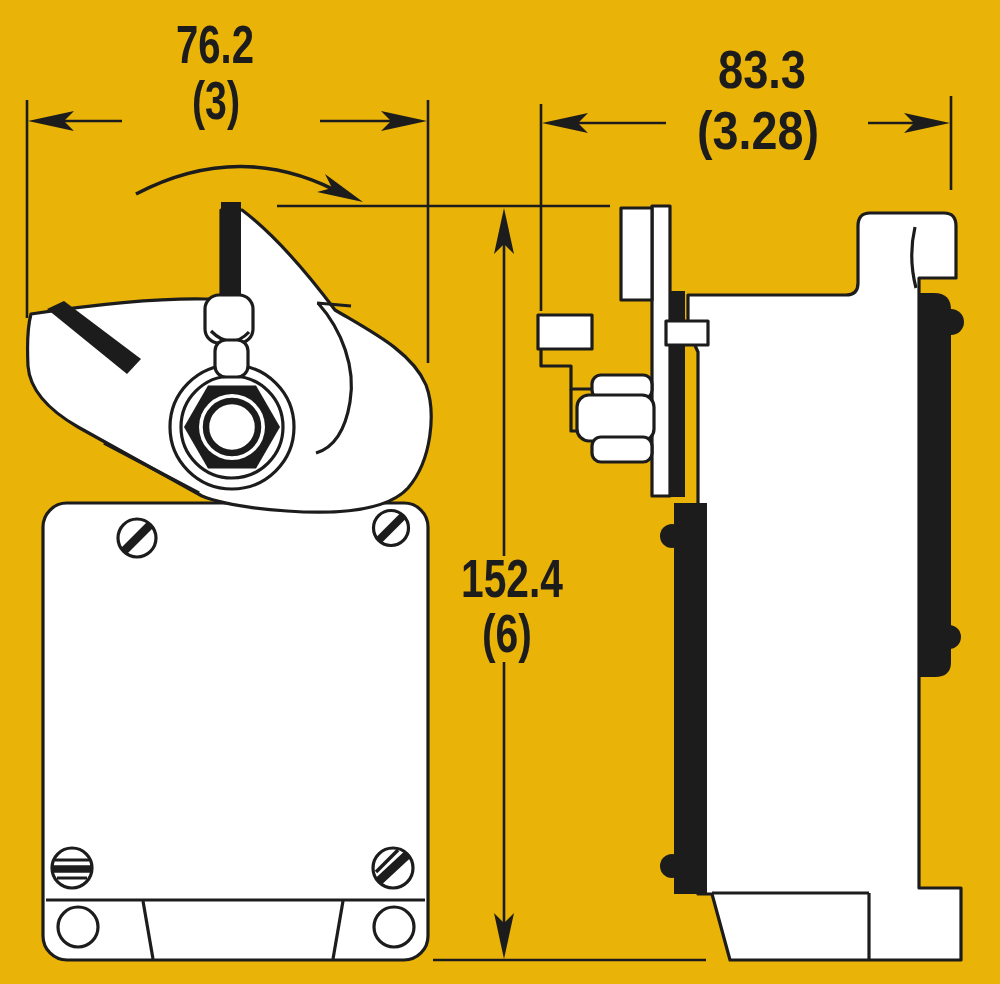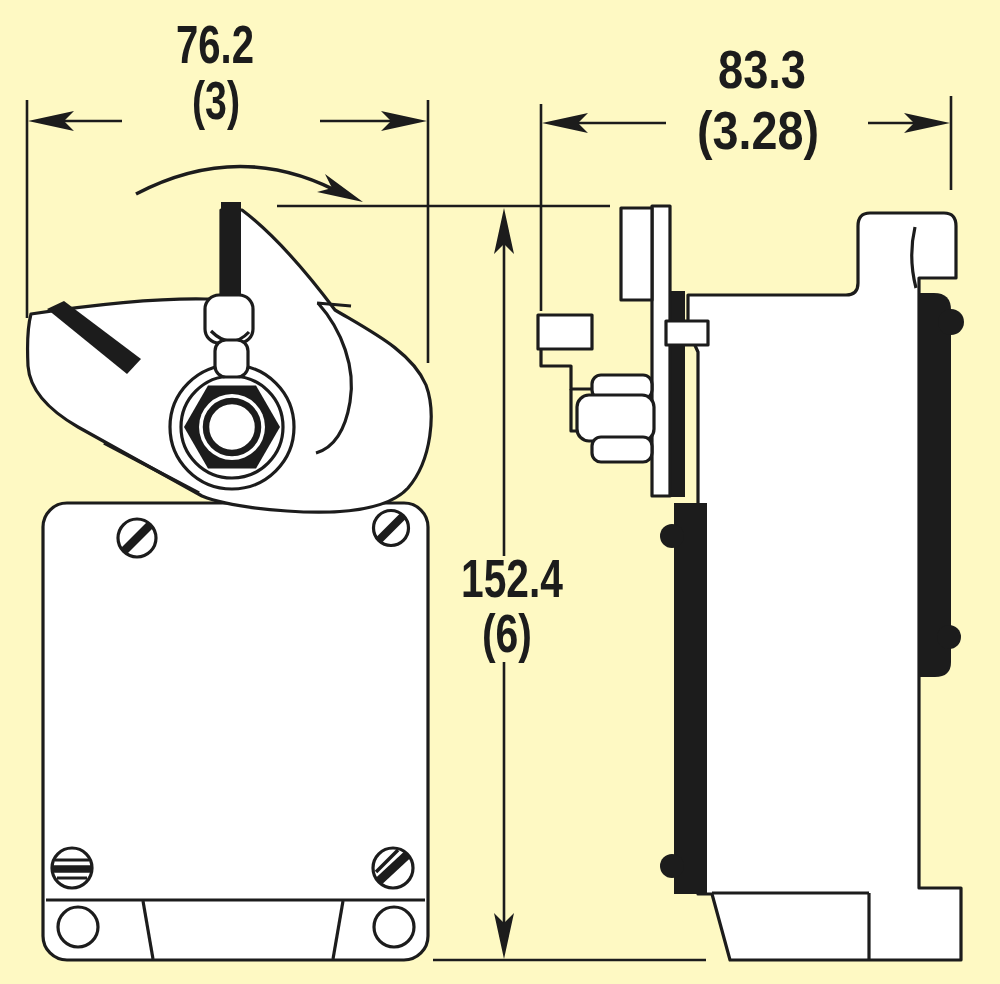--- a/index.html
+++ b/index.html
@@ -1,19 +1,19 @@
 <!DOCTYPE html>
 <html><head>
 <meta charset="utf-8">
 <style>
   html,body{margin:0;padding:0;background:#ffffff;}
   .canvas{
     position:relative;
     width:1000px;height:984px;
-    background:#fef9c3;
+    background:#eab308;
     overflow:hidden;
     font-family:"Liberation Sans", sans-serif;
   }
   svg{position:absolute;inset:0;display:block;}
   .ln{fill:none;stroke:#1c1c1c;stroke-width:3.2;stroke-linejoin:round;}
   .thin{fill:none;stroke:#1c1c1c;stroke-width:2.6;}
   .wfill{fill:#ffffff;stroke:#1c1c1c;stroke-width:3.2;stroke-linejoin:round;}
   .blk{fill:#1c1c1c;stroke:none;}
   .dim-label{
     font-family:"Liberation Sans", sans-serif;

